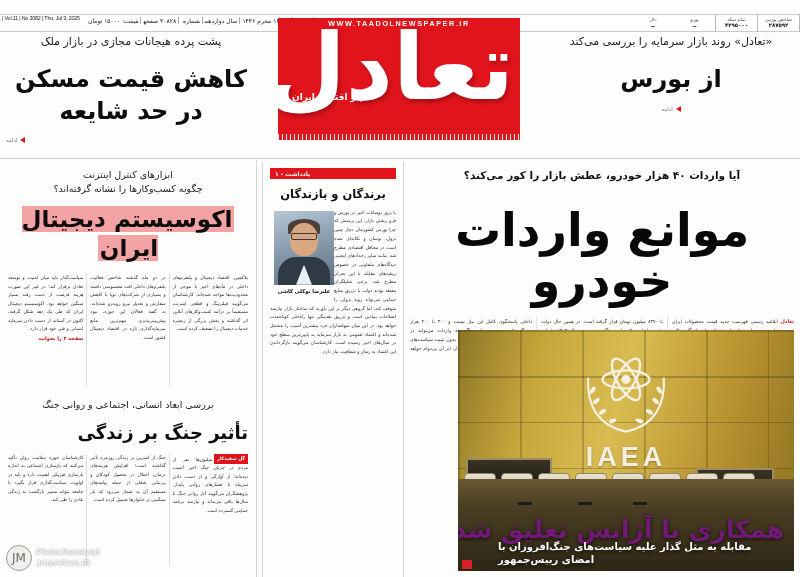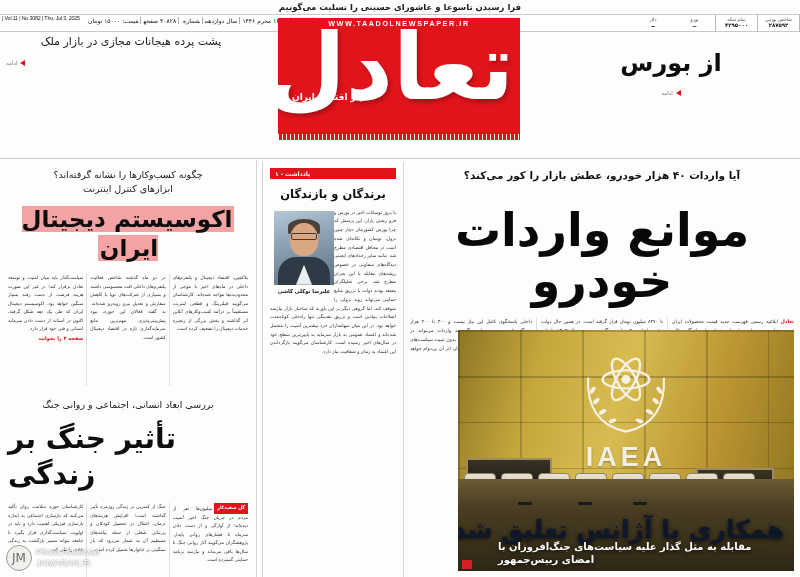--- a/index.html
+++ b/index.html
@@ -175,22 +175,22 @@
   .read-more {
     color: #d0111b; font-weight: bold; font-size: 5px;
     white-space: nowrap;
   }
 
   .lc-kicker2 {
     text-align: center; font-size: 9.5px; color: #1b1b1b;
     line-height: 1.5; margin-top: 12px;
   }
   .lc-head2 {
-    text-align: left; margin-top: 8px;
-    font-size: 28px; font-weight: bold; color: #0d0d0d;
+    text-align: right; margin-top: 8px;
+    font-size: 18px; font-weight: bold; color: #0d0d0d;
     line-height: 1.3;
   }
   .tag-chip {
     display: inline-block;
     background: #e1141c; color: #fff;
     font-size: 4.6px; font-weight: bold;
     padding: 1px 3px; vertical-align: middle;
     margin-left: 2px;
   }
 
@@ -355,41 +355,40 @@
   .mic {
     position: absolute; bottom: 66px; width: 14px; height: 3px;
     background: #1b1b1b; border-radius: 1px;
   }
   .green-chair {
     position: absolute; right: 52px; bottom: 40px;
     width: 24px; height: 22px; background: #2f7b6d; border-radius: 3px;
   }
   .photo-head {
     position: absolute; right: 10px; bottom: 26px;
-    font-size: 25px; font-weight: bold; color: #0f172a;
+    font-size: 25px; font-weight: bold; color: #701a75;
     text-shadow: 0 1px 4px rgba(0,0,0,.75);
     line-height: 1.2; white-space: nowrap;
   }
   .photo-sub {
     position: absolute; right: 10px; bottom: 5px; left: 40px;
     font-size: 10px; font-weight: bold; color: #ffffff;
     text-shadow: 0 1px 4px rgba(0,0,0,.8);
     text-align: left; line-height: 1.3;
   }
   .photo-cam {
     position: absolute; left: 4px; bottom: 2px;
     width: 10px; height: 9px; background: #d62027;
   }
 </style>
 </head>
 <body>
 
 <div class="page">
 
-  <div class="top-slogan">فرا رسیدن تاسوعا و عاشورای حسینی را تسلیت می‌گوییم</div>
 
   <div class="masthead-bar"></div>
 
   <div class="meta-left">Vol.11 | No.3082 | Thu, Jul 3, 2025 |</div>
   <div class="meta-date">
     <i>پنجشنبه</i><i>۱۲ تیر ۱۴۰۴</i><i>۷ محرم ۱۴۴۶</i><i>سال دوازدهم</i><i>شماره ۳۰۸۲</i><i>۸ صفحه</i><i>قیمت: ۱۵۰۰۰ تومان</i>
   </div>
 
   <div class="indicators">
     <div class="ind-cell">
@@ -412,44 +411,49 @@
 
   <div class="logo-block">
     <div class="logo-url">WWW.TAADOLNEWSPAPER.IR</div>
     <div class="logo-word">تعادل</div>
     <div class="logo-sub">نیاز اقتصاد ایران</div>
     <div class="logo-ruler"></div>
   </div>
 
   <div class="top-head left">
     <div class="kicker">پشت پرده هیجانات مجازی در بازار ملک</div>
+    <div class="big-head">
+      <div>کاهش قیمت مسکن</div>
+      <div>در حد شایعه</div>
+    </div>
     <div class="more-link">
       <span class="tri"></span>
       <span>ادامه</span>
     </div>
   </div>
 
   <div class="top-head right">
+    <div class="kicker">«تعادل» روند بازار سرمایه را بررسی می‌کند</div>
     <div class="big-head">
       <div>از بورس</div>
     </div>
     <div class="more-link">
       <span class="tri"></span>
       <span>ادامه</span>
     </div>
   </div>
 
   <div class="hr-main"></div>
 
   <div class="left-col">
 
     <div>
       <div class="lc-kicker">
+        <div>ابزارهای کنترل اینترنت</div>
         <div>چگونه کسب‌وکارها را نشانه گرفته‌اند؟</div>
-        <div>ابزارهای کنترل اینترنت</div>
       </div>
       <div class="lc-head">
         <div><span class="hl">اکوسیستم دیجیتال ایران</span></div>
       </div>
       <div class="body-cols">
         <p>بلاکچین، اقتصاد دیجیتال و پلتفرم‌های داخلی در ماه‌های اخیر با موجی از محدودیت‌ها مواجه شده‌اند. کارشناسان می‌گویند فیلترینگ و قطعی اینترنت مستقیماً بر درآمد کسب‌وکارهای آنلاین اثر گذاشته و بخش بزرگی از زنجیره خدمات دیجیتال را تضعیف کرده است.</p>
         <p>در دو ماه گذشته شاخص فعالیت پلتفرم‌های داخلی افت محسوسی داشته و بسیاری از شرکت‌های نوپا با کاهش سفارش و تعدیل نیرو روبه‌رو شده‌اند. به گفته فعالان این حوزه، نبود پیش‌بینی‌پذیری مهم‌ترین مانع سرمایه‌گذاری تازه در اقتصاد دیجیتال کشور است.</p>
         <p>سیاست‌گذار باید میان امنیت و توسعه تعادل برقرار کند؛ در غیر این صورت هزینه فرصت از دست رفته بسیار سنگین خواهد بود. اکوسیستم دیجیتال ایران که طی یک دهه شکل گرفته، اکنون در آستانه از دست دادن سرمایه انسانی و فنی خود قرار دارد.</p>
         <p class="read-more">صفحه ۴ را بخوانید</p>
       </div>

